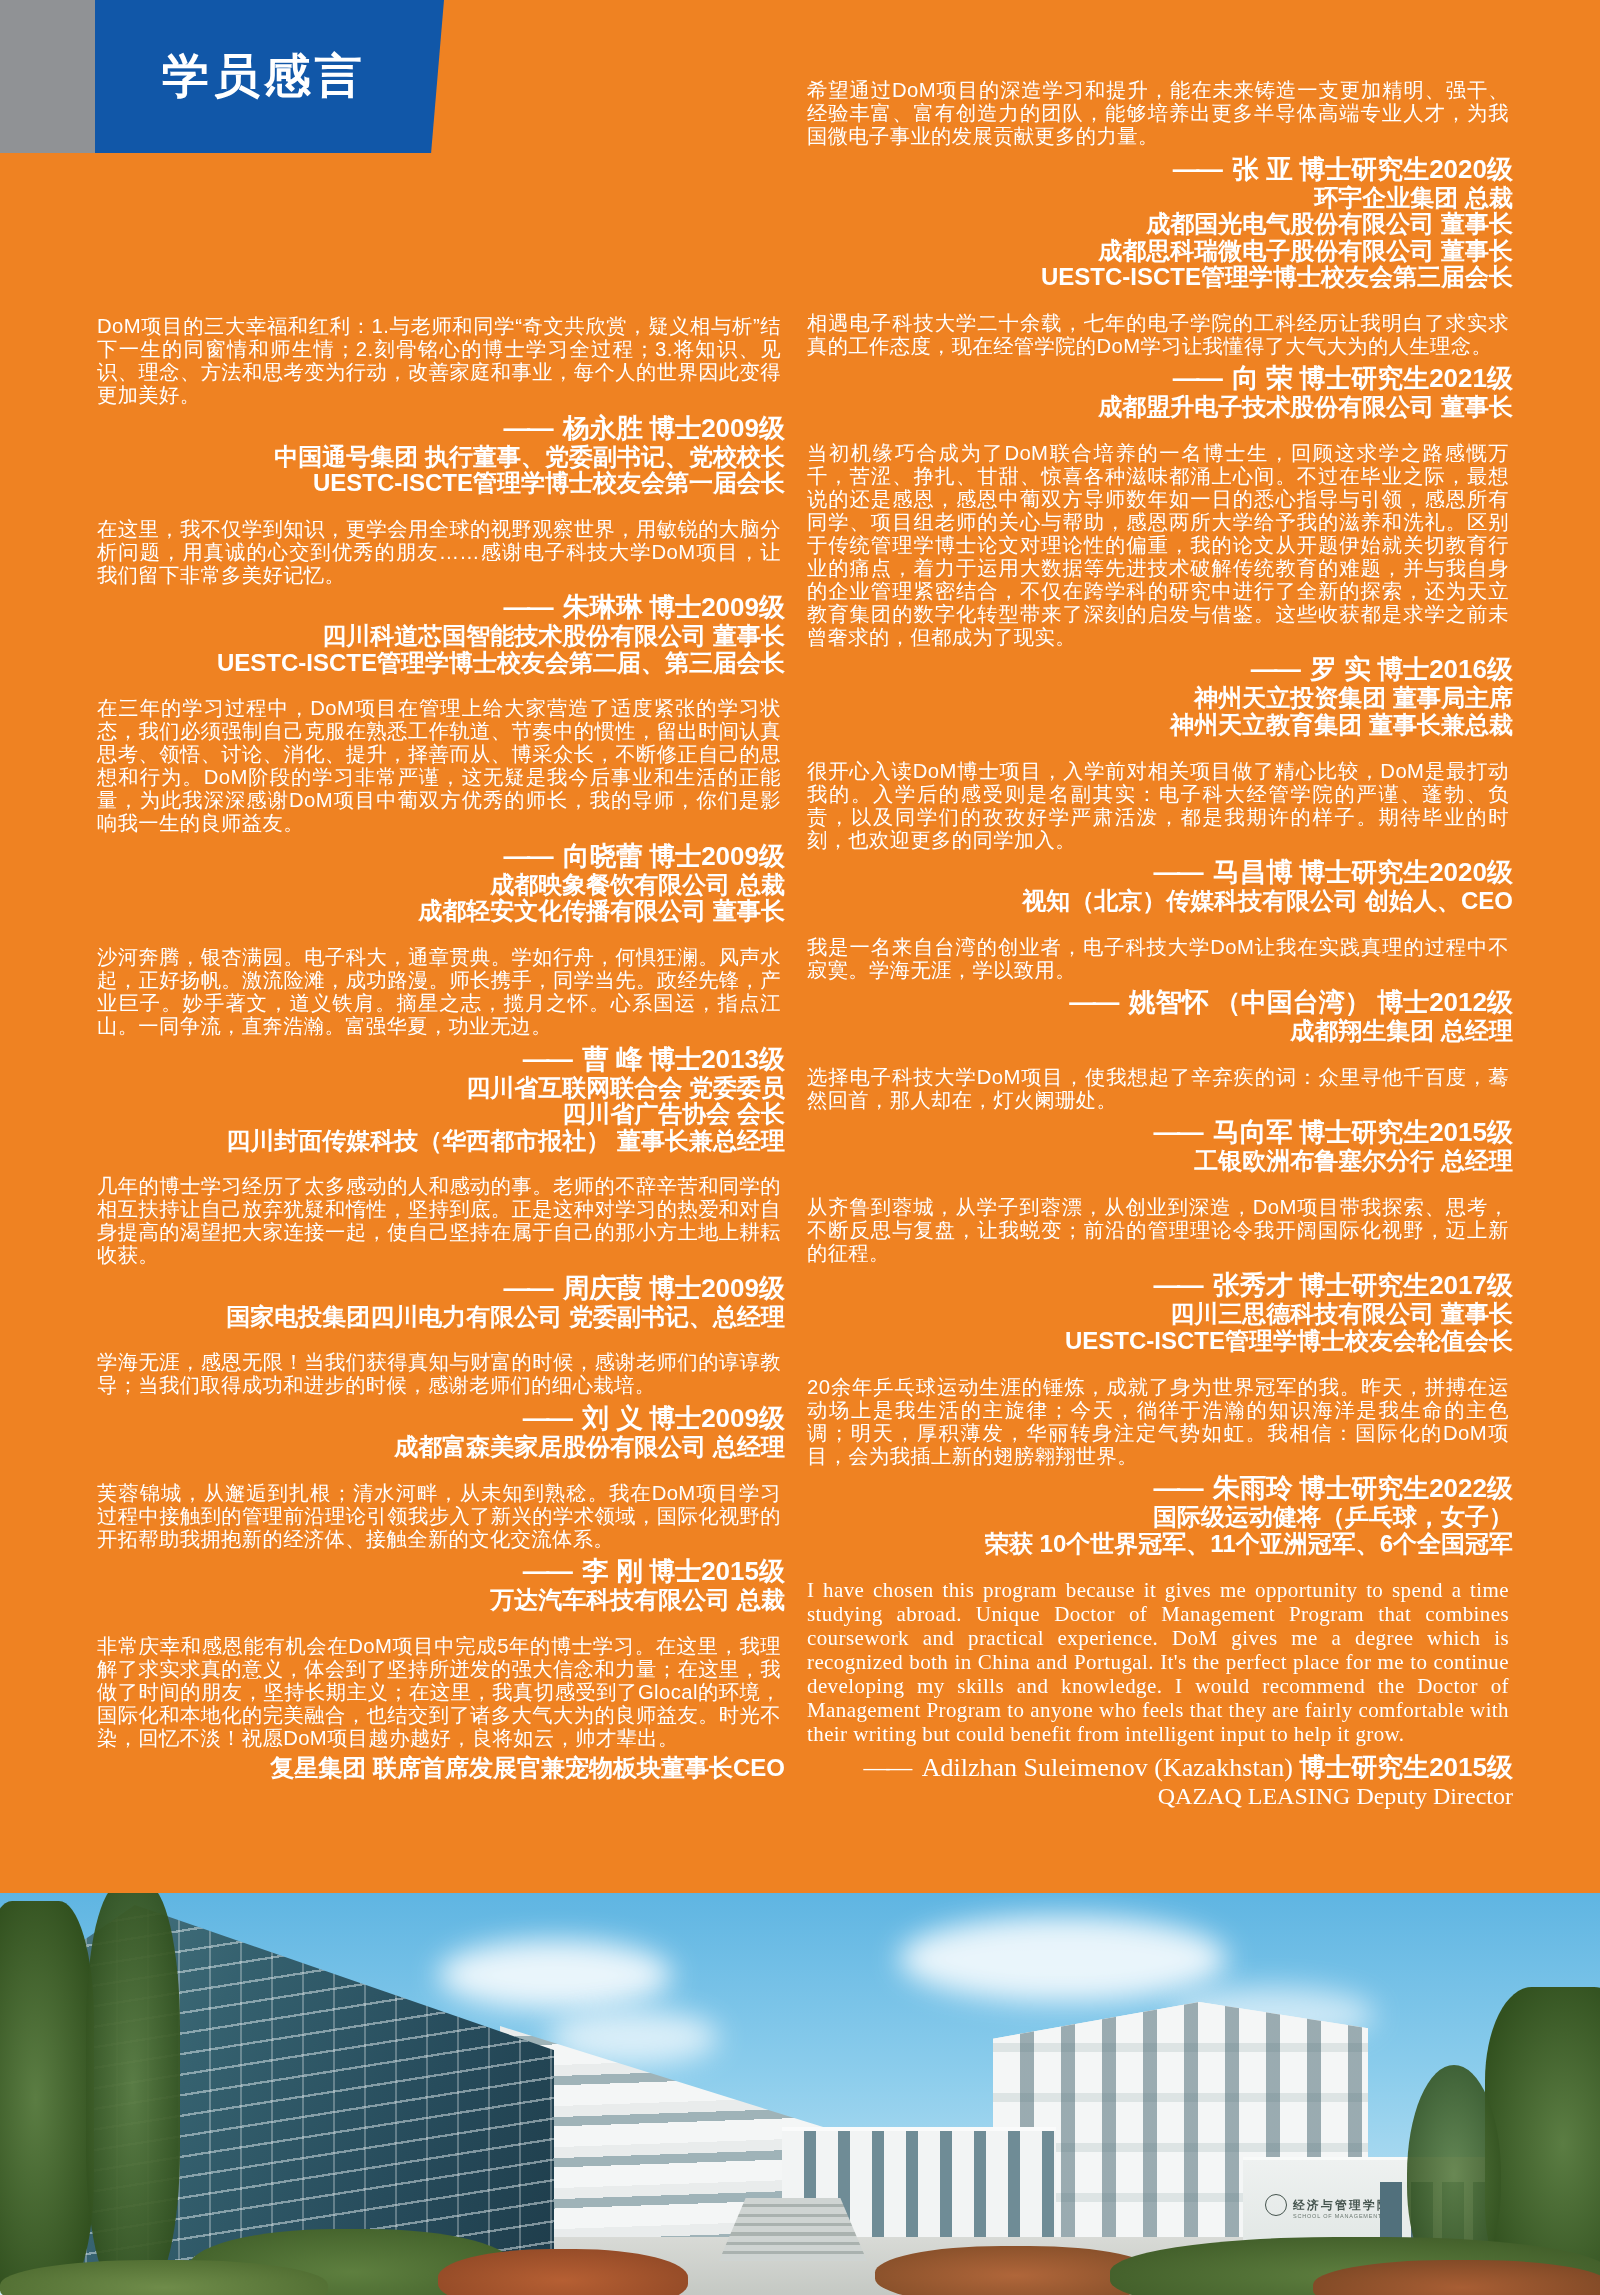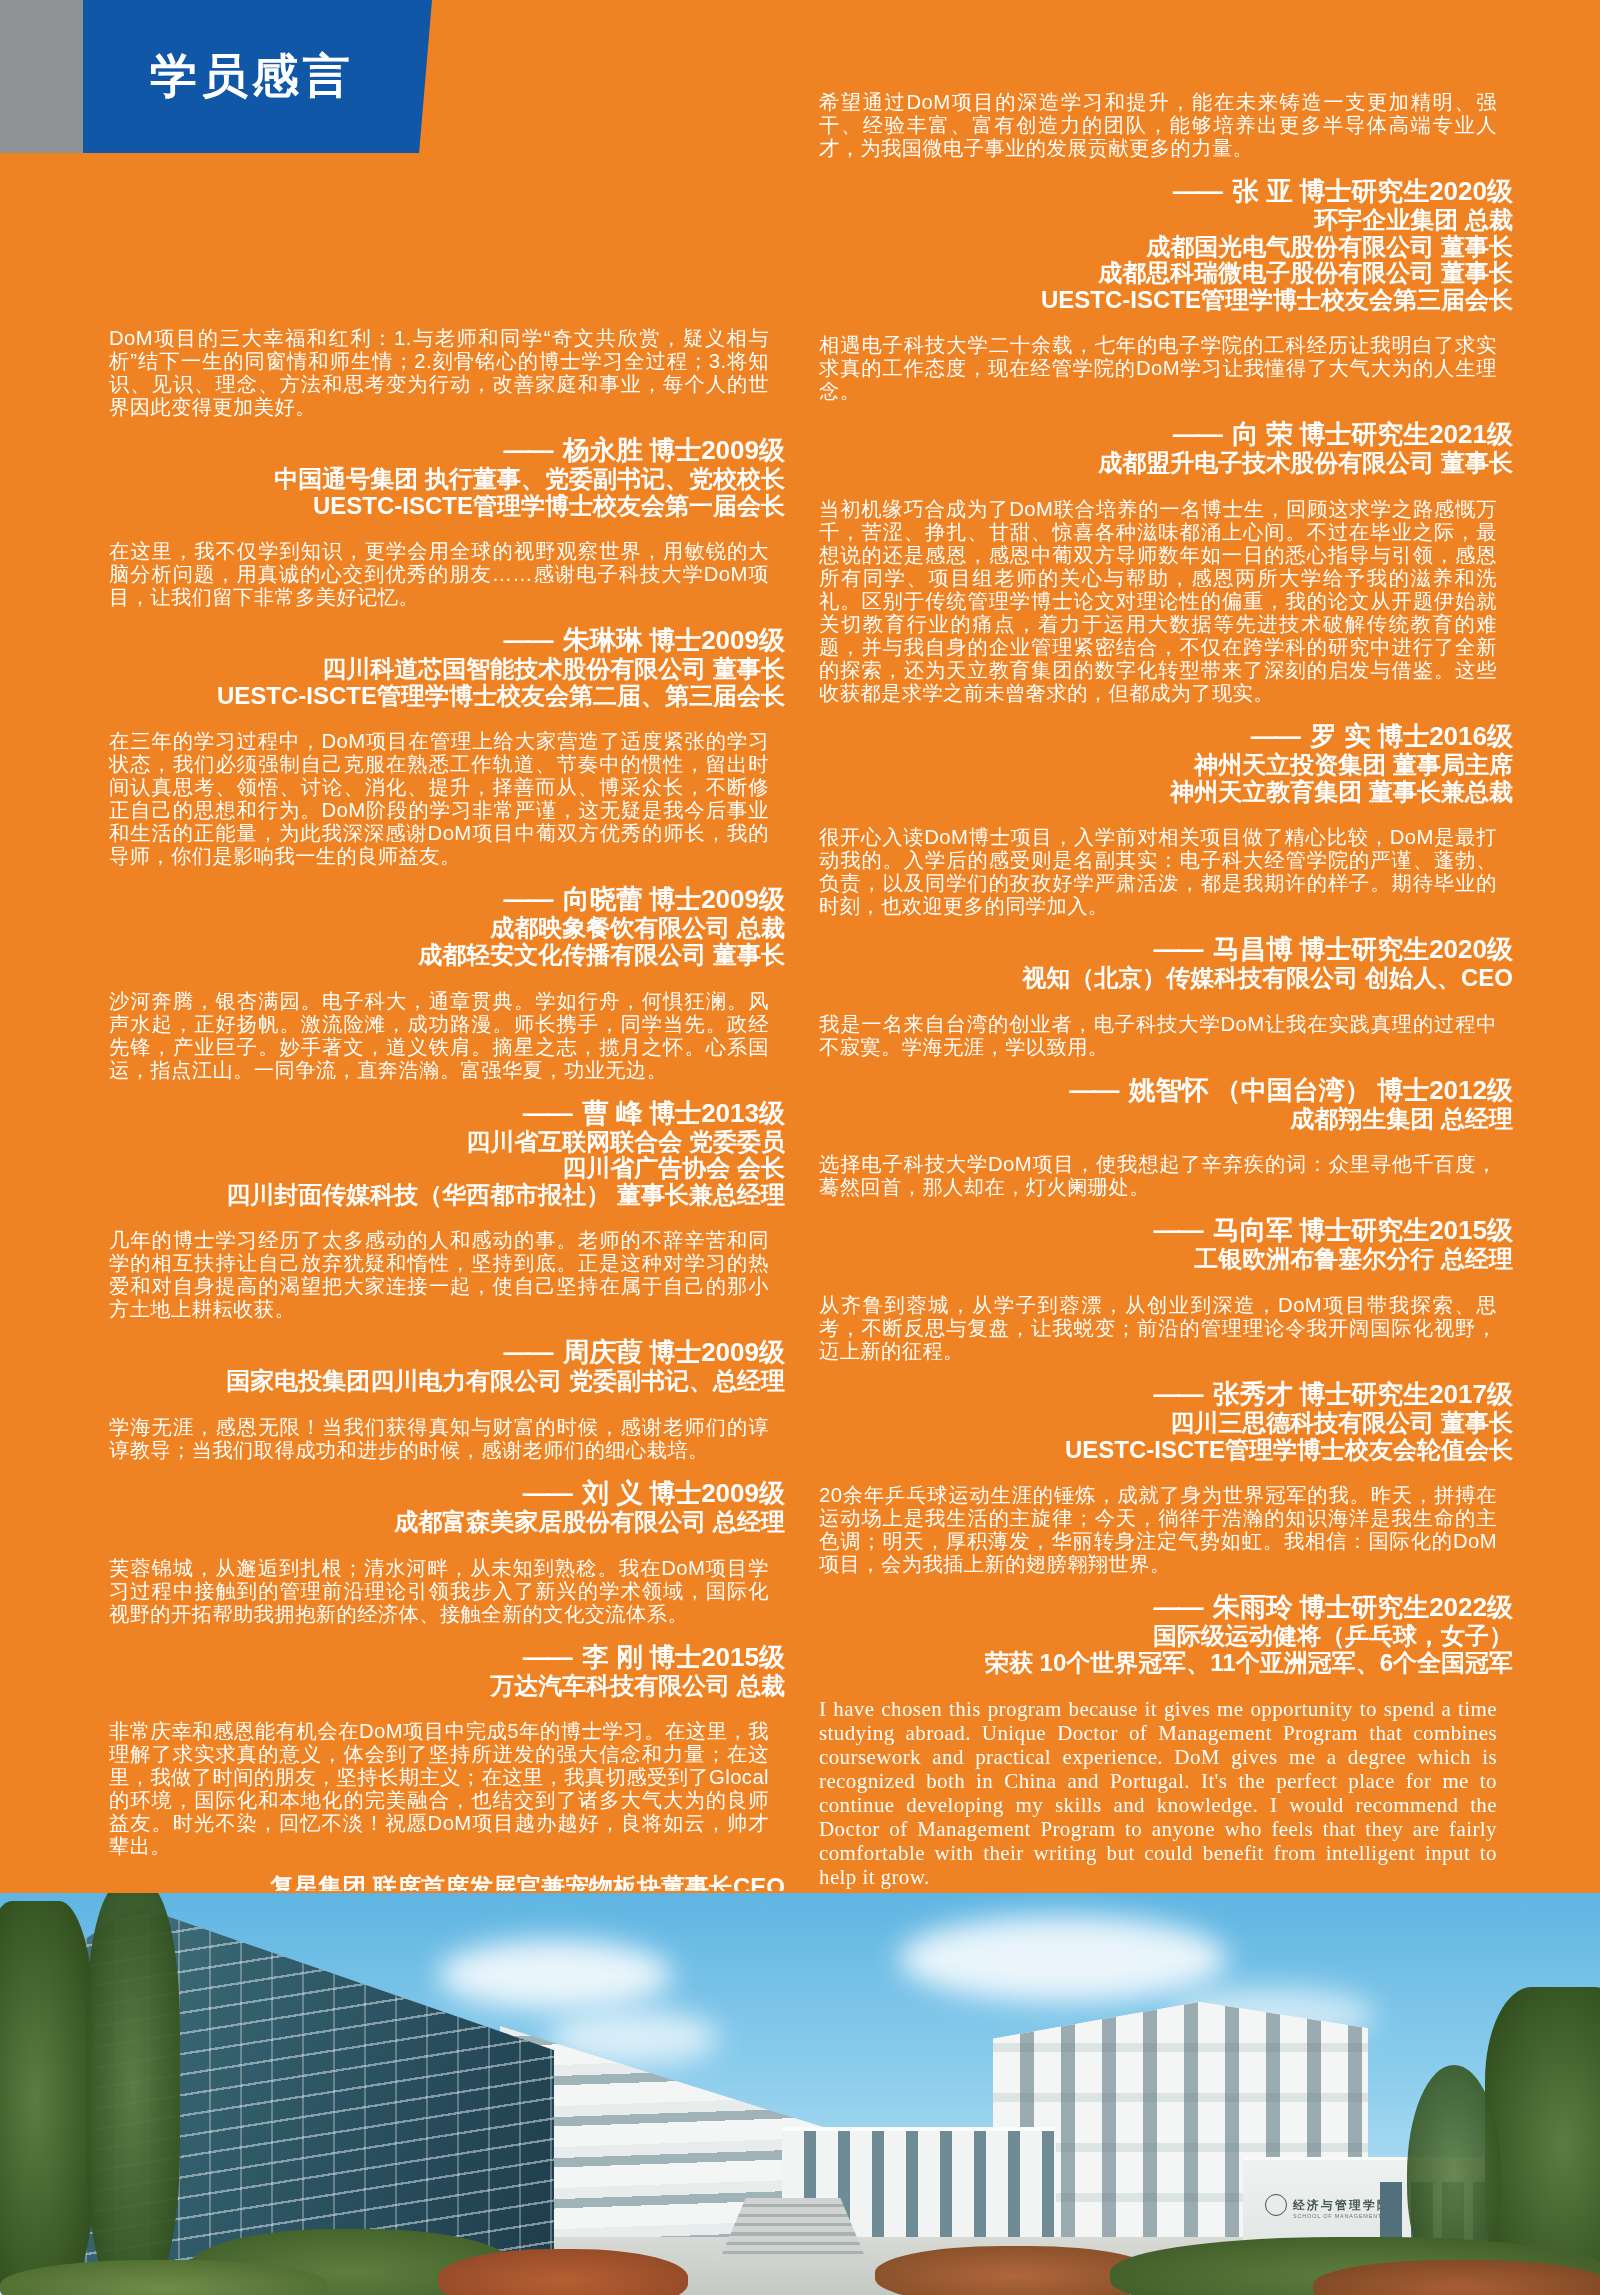--- a/index.html
+++ b/index.html
@@ -4,29 +4,29 @@
 <style>
   html,body { margin:0; padding:0; background:#555; }
   .page {
     position:relative; width:1601px; height:2295px;
     background:#EF8222; overflow:hidden;
     font-family:"Liberation Sans","DejaVu Sans",sans-serif;
     -webkit-font-smoothing:antialiased;
   }
   
   .corner-gray { position:absolute; left:0; top:0; width:95px; height:153px; background:#909295; }
-  .banner { position:absolute; left:83px; top:0; width:349px; height:153px; background:#1157A8;
+  .banner { position:absolute; left:95px; top:0; width:349px; height:153px; background:#1157A8;
             clip-path:polygon(0 0,100% 0,96.3% 100%,0 100%); }
   .banner-title { position:absolute; left:67px; top:45px; color:#fff; font-size:47px; font-weight:bold; letter-spacing:3.9px; }
   
   .col { position:absolute; color:#fff; overflow:hidden; }
   .col-left  { left:93px;  top:311px; width:692px;  height:1580px; }
   .col-right { left:803px; top:75px;  width:710px;  height:1821px; }
   .t { margin-bottom:21px; }
-  .quote { margin:16px; font-size:20.3px; line-height:23px; text-align:justify; letter-spacing:0.4px; }
+  .quote { margin:4px; font-size:20.3px; line-height:23px; text-align:justify; letter-spacing:0.4px; }
   .quote.en { font-family:"Liberation Serif","DejaVu Serif",serif; font-size:21px; line-height:24px; }
   .attr { text-align:right; margin-top:5.5px; }
   .nameline { font-size:26.6px; font-weight:bold; line-height:31px; white-space:nowrap; }
   .nameline .dash { margin-right:12.5px; letter-spacing:-3.1px; }
   .nameline .level { font-size:26px; margin-left:6.3px; font-weight:600; }
   .nameline.en-name { font-family:"Liberation Serif","DejaVu Serif",serif; font-weight:normal; font-size:26px; }
   .nameline.en-name .level { font-family:"Liberation Sans",sans-serif; font-weight:600; }
   .co { font-size:24px; font-weight:bold; line-height:26.6px; }
   .co.en-co { font-family:"Liberation Serif","DejaVu Serif",serif; font-weight:normal; }
   

